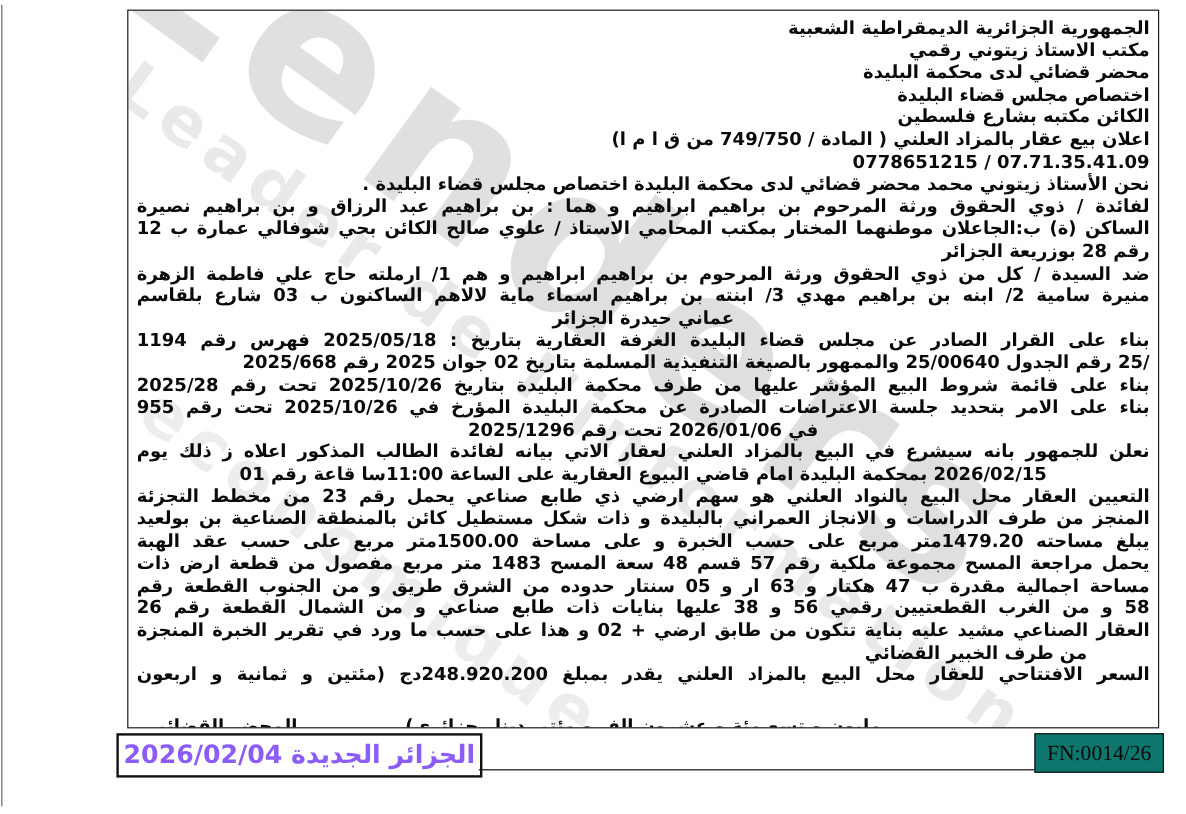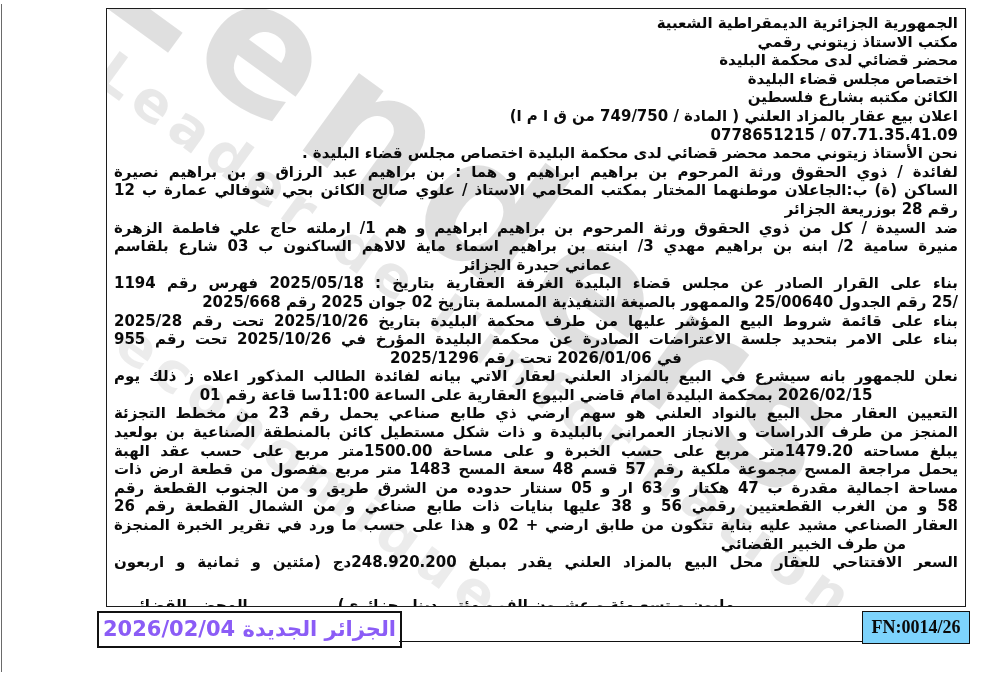--- a/index.html
+++ b/index.html
@@ -44,22 +44,22 @@
     border:2px solid #111;background:#fff;
     direction:rtl;text-align:center;
     font-weight:bold;font-size:21px;line-height:33px;color:#8b5cf6;
   }
   #footer-rule{
     position:absolute;left:399px;top:641px;width:464px;height:0;
     border-top:1.5px solid #111;
   }
   #fn-box{
     position:absolute;left:862px;top:611px;width:106px;height:31px;
-    border:1.5px solid #111;background:#7dd3fc;text-align:center;
-    font-family:"Liberation Serif",serif;font-weight:bold;font-size:18px;
+    border:1.5px solid #111;background:#0f766e;text-align:center;
+    font-family:"Liberation Serif",serif;font-weight:normal;font-size:18px;
     line-height:31px;color:#0a0a0a;
   }
 </style>
 </head>
 <body>
 
 <div id="scan-edge"></div>
 
 <div id="frame">
   <div class="wm" id="wm1">Lenders</div>

